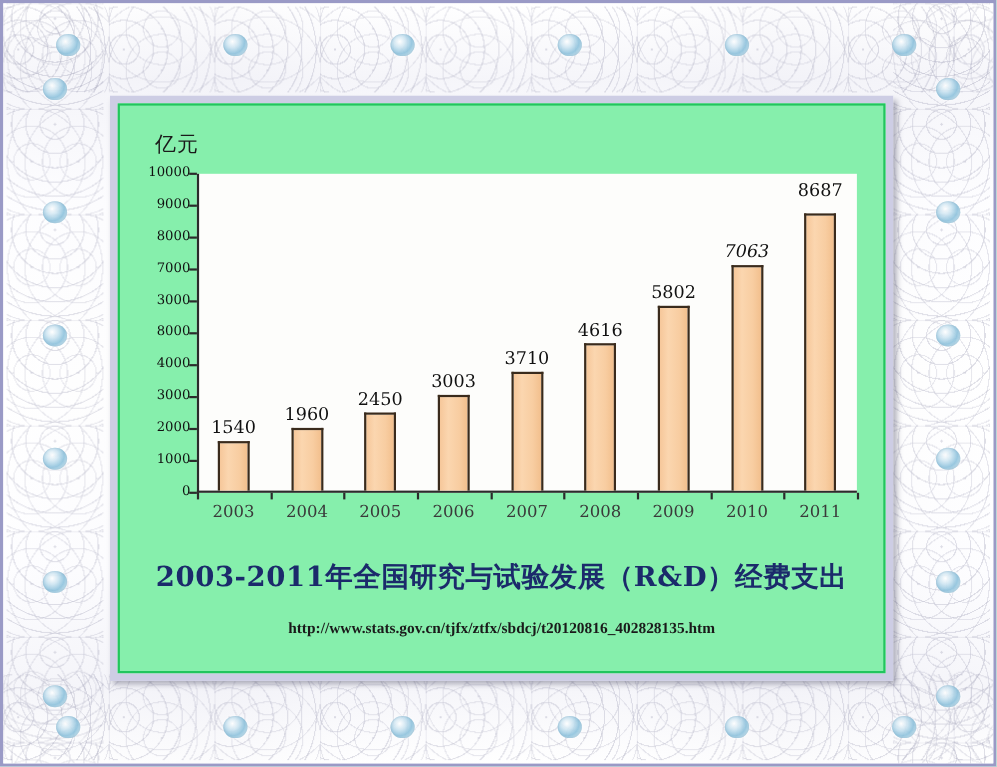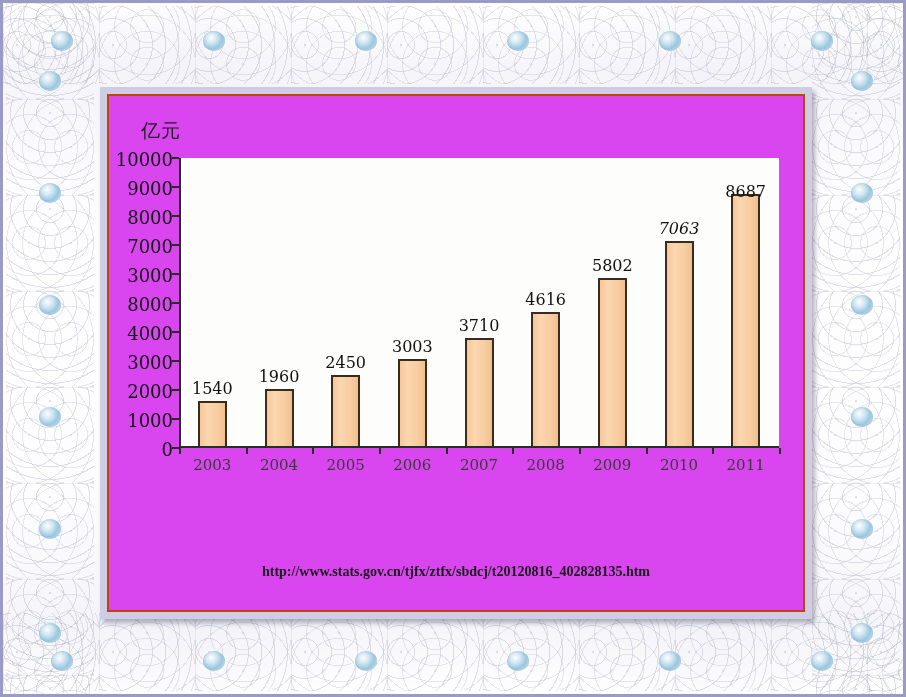--- a/index.html
+++ b/index.html
@@ -58,21 +58,21 @@
 
   
   #panel{
     position:absolute;left:97px;top:84px;width:712px;height:532px;
     background:#ffffff;
     border:7px solid #cdcde4;
     box-sizing:border-box;
     box-shadow:3px 4px 5px rgba(40,40,70,.35);
   }
   #panel-inner{
-    position:absolute;inset:0;border:2px solid #c2410c;box-sizing:border-box;background:#d946ef;
+    position:absolute;inset:0;border:2px solid #22c55e;box-sizing:border-box;background:#86efac;
   }
 
   
   #chart{
     position:absolute;left:0;top:0;width:698px;height:420px;
   }
   #unit-label{
     position:absolute;left:32px;top:22px;font-size:19px;color:#1a1a1a;
     font-family:"DejaVu Sans", sans-serif;letter-spacing:1px;
   }
@@ -81,21 +81,21 @@
     position:absolute;left:70px;top:62px;width:600px;height:290px;
     background:#fdfdfb;
   }
   
   .y-axis{position:absolute;left:0;top:0;width:2px;height:290px;background:#2b2b2b;}
   
   .x-axis{position:absolute;left:0;bottom:0;height:2px;width:600px;background:#2b2b2b;}
 
   .ytick{position:absolute;left:-7px;width:7px;height:2px;background:#2b2b2b;}
   .ytlabel{
-    position:absolute;right:606px;font-size:18px;color:#111;white-space:nowrap;
+    position:absolute;right:606px;font-size:12px;color:#111;white-space:nowrap;
     font-family:"DejaVu Serif", serif;transform:translateY(-9px);
   }
   .xtick{position:absolute;bottom:-6px;width:2px;height:6px;background:#2b2b2b;}
 
   .bar{
     position:absolute;bottom:2px;width:29px;
     background:linear-gradient(90deg,#f6c79a 0%,#fbd6af 30%,#f8cda1 70%,#f2bf8d 100%);
     border:2px solid #3a2b1c;border-bottom:none;box-sizing:border-box;
   }
   .barval{
@@ -212,33 +212,34 @@
               <div class="barval" style="left: 233.333px; top: 178.913px; text-align: center;">3003</div>
               <div class="bar" style="left: 285.5px; height: 107.59px;"></div>
               <div class="barval" style="left: 300px; top: 158.41px;">3710</div>
               <div class="bar" style="left: 352.167px; height: 133.864px;"></div>
               <div class="barval" style="left: 366.667px; top: 132.136px;">4616</div>
               <div class="bar" style="left: 418.833px; height: 168.258px;"></div>
               <div class="barval" style="left: 433.333px; top: 97.742px;">5802</div>
               <div class="bar" style="left: 485.5px; height: 204.827px;"></div>
               <div class="barval" style="left: 500px; top: 61.173px; font-style: italic;">7063</div>
               <div class="bar" style="left: 552.167px; height: 251.923px;"></div>
-              <div class="barval" style="left: 566.667px; top: 24px;">8687</div>
+              <div class="barval" style="left: 566.667px; top: 5px;">8687</div>
             </div>
           <div id="xlabels">
               <div class="xlabel" style="left: 33.3333px;">2003</div>
               <div class="xlabel" style="left: 100px;">2004</div>
               <div class="xlabel" style="left: 166.667px;">2005</div>
               <div class="xlabel" style="left: 233.333px;">2006</div>
               <div class="xlabel" style="left: 300px;">2007</div>
               <div class="xlabel" style="left: 366.667px;">2008</div>
               <div class="xlabel" style="left: 433.333px;">2009</div>
               <div class="xlabel" style="left: 500px;">2010</div>
               <div class="xlabel" style="left: 566.667px;">2011</div>
             </div>
         </div>
       </div>
 
+      <div id="caption">2003-2011年全国研究与试验发展（R&amp;D）经费支出</div>
       <div id="source">http://www.stats.gov.cn/tjfx/ztfx/sbdcj/t20120816_402828135.htm</div>
 
     </div>
   </div>
 </div>
 
 </body></html>

